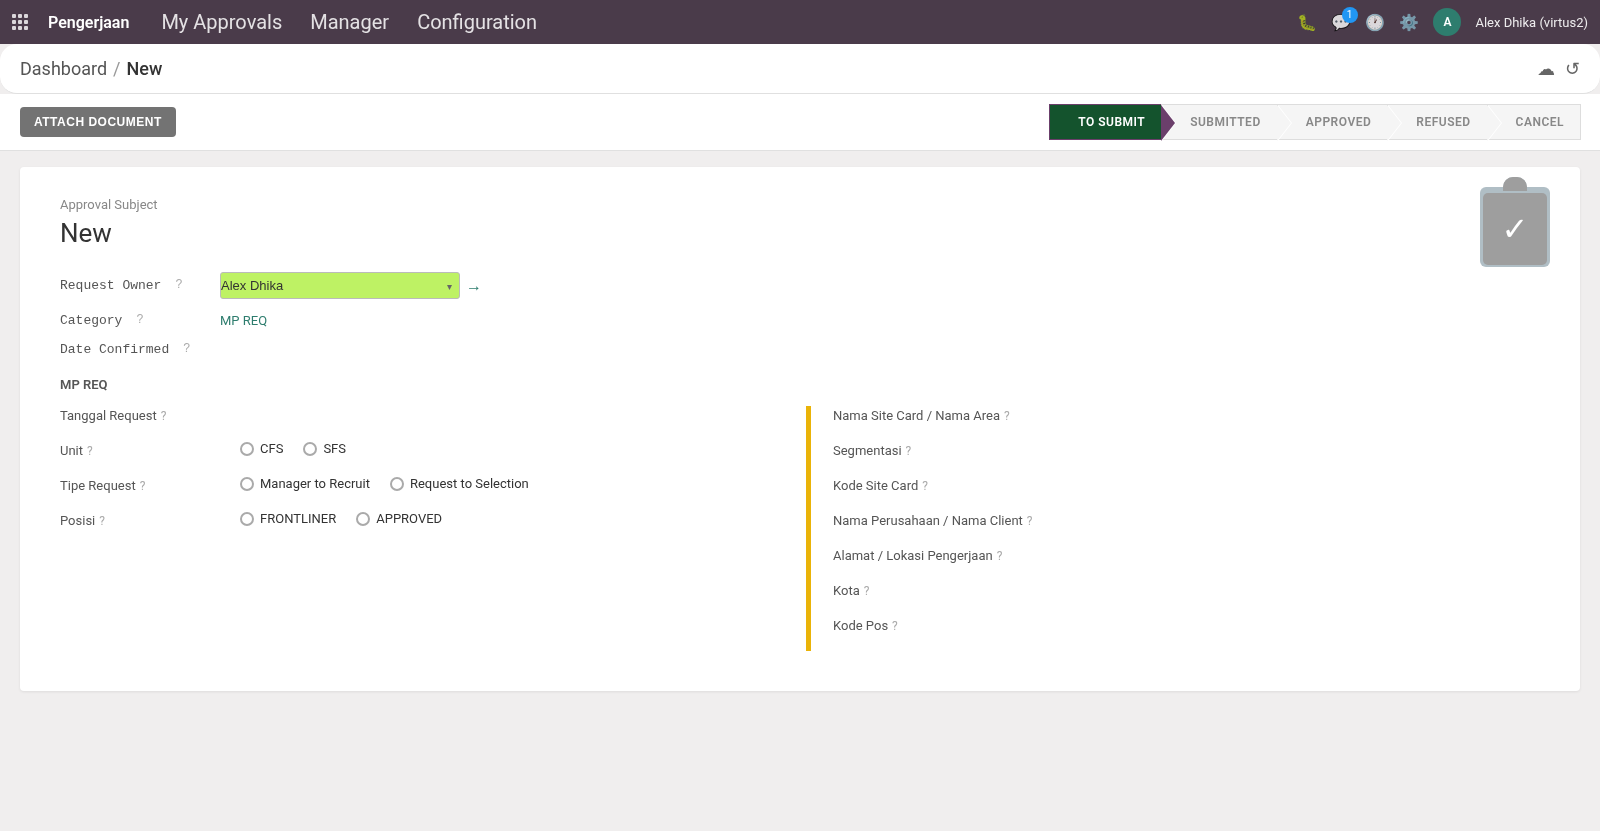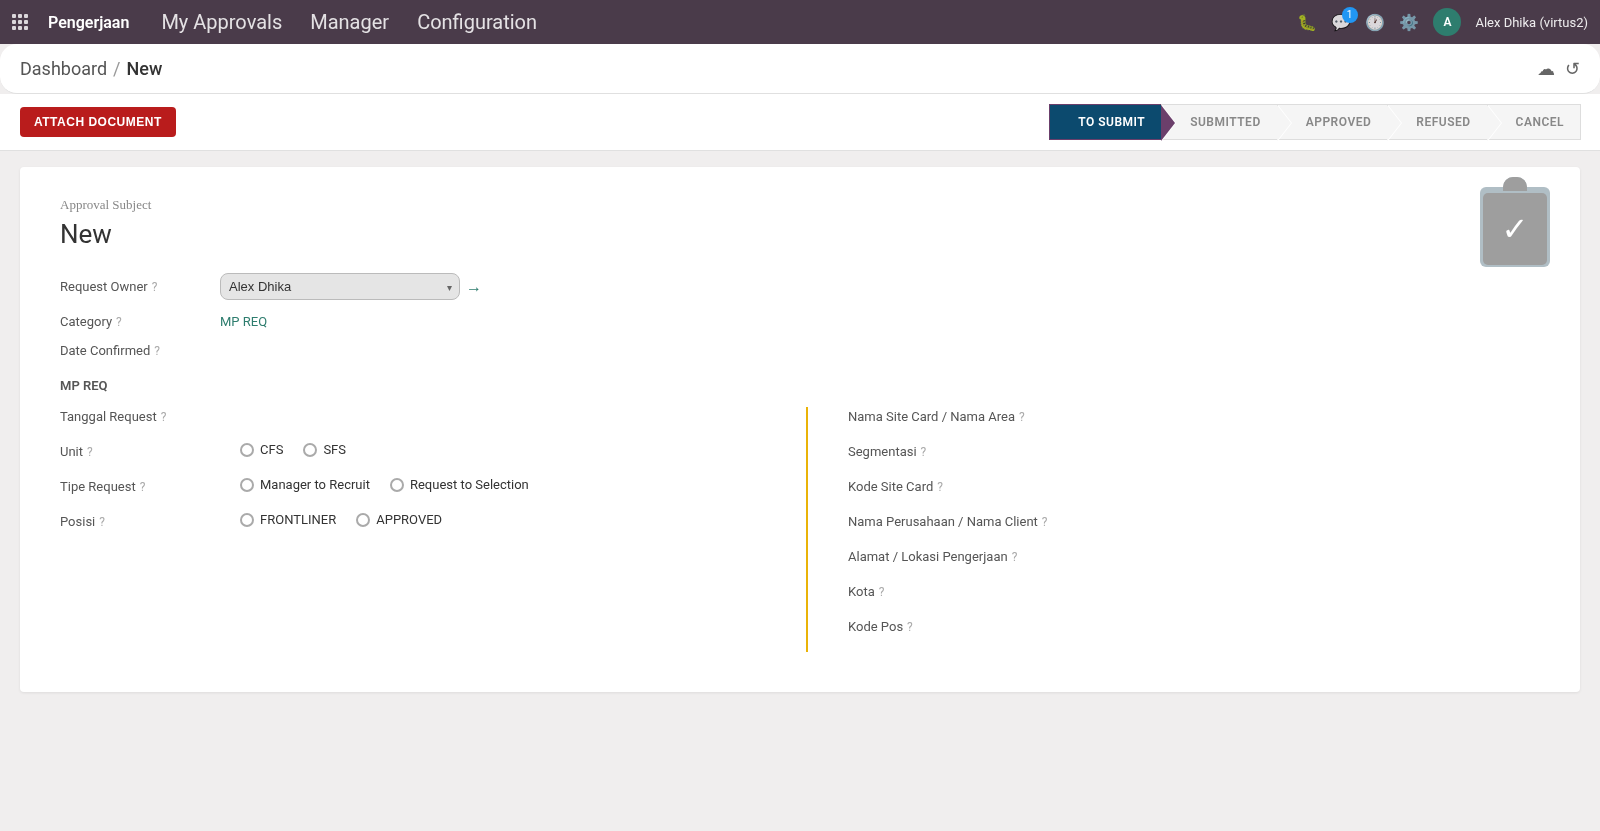--- a/index.html
+++ b/index.html
@@ -46,21 +46,21 @@
     
     .status-bar {
       background: white;
       padding: 10px 20px;
       display: flex;
       align-items: center;
       gap: 12px;
       border-bottom: 1px solid #e0e0e0;
     }
     .attach-btn {
-      background: #b91c1c;
+      background: #737373;
       color: white;
       border: none;
       padding: 8px 14px;
       border-radius: 4px;
       font-size: 12px;
       font-weight: 600;
       cursor: pointer;
       letter-spacing: 0.5px;
     }
     .pipeline {
@@ -76,21 +76,21 @@
       font-size: 12px;
       font-weight: 600;
       letter-spacing: 0.5px;
       position: relative;
       color: #888;
       background: #f5f5f5;
       border: 1px solid #ddd;
       margin-right: -1px;
     }
     .pipeline-step.active {
-      background: #0c4a6e;
+      background: #14532d;
       color: white;
       border-color: #6b3f6b;
     }
     .pipeline-step::before {
       content: '';
       position: absolute;
       left: 0;
       top: 0;
       border-top: 18px solid transparent;
       border-bottom: 18px solid transparent;
@@ -144,51 +144,51 @@
       top: -10px;
       left: 50%;
       transform: translateX(-50%);
       width: 24px;
       height: 16px;
       background: #b0bec5;
       border-radius: 10px 10px 0 0;
     }
 
     
-    .approval-subject-label { font-size: 13px; color: #888; margin-bottom: 6px; font-family: Liberation Serif, serif; }
+    .approval-subject-label { font-size: 13px; color: #888; margin-bottom: 6px; }
     .approval-title { font-size: 26px; font-weight: 400; color: #333; margin-bottom: 24px; }
 
     .field-row { display: flex; align-items: center; margin-bottom: 14px; }
-    .field-label { font-size: 13px; color: #555; min-width: 160px; display: flex; align-items: center; gap: 4px; }
+    .field-label { font-size: 13px; color: #555; min-width: 160px; display: flex; gap: 14px; font-family: Liberation Mono, monospace; }
     .field-help { color: #aaa; font-size: 12px; cursor: help; }
     .field-value { font-size: 13px; color: #333; }
     .field-value-link { color: #2e7d6e; font-size: 13px; }
 
     .select-wrapper { position: relative; display: inline-block; }
     .field-select {
       border: 1px solid #bbb;
-      border-radius: 8px;
-      padding: 5px 28px 5px 8px;
+      border-radius: 3px;
+      padding: 5px 28px 5px 0;
       font-size: 13px;
       color: #333;
       min-width: 240px;
       appearance: none;
-      background: #e5e5e5;
+      background: #bef264;
       cursor: pointer;
     }
     .select-arrow { position: absolute; right: 8px; top: 50%; transform: translateY(-50%); color: #666; pointer-events: none; font-size: 10px; }
     .arrow-btn { background: none; border: none; cursor: pointer; color: #2e7d6e; font-size: 16px; margin-left: 6px; }
 
     
     .section-label { font-size: 13px; font-weight: 600; color: #555; margin: 20px 0 14px; }
 
     
     .two-col { display: grid; grid-template-columns: 1fr 1fr; gap: 12px; }
     .left-col { padding-right: 40px; }
-    .right-col { padding-left: 40px; border-left: 2px solid #eab308; }
+    .right-col { padding-left: 22px; border-left: 5px solid #eab308; }
 
     .sub-field-row { display: flex; align-items: flex-start; margin-bottom: 18px; }
     .sub-field-label { font-size: 13px; color: #555; min-width: 180px; display: flex; align-items: center; gap: 4px; padding-top: 2px; }
     .sub-field-value { font-size: 13px; color: #333; flex: 1; }
 
     
     .radio-group { display: flex; gap: 20px; align-items: center; }
     .radio-option { display: flex; align-items: flex-end; gap: 6px; cursor: pointer; }
     .radio-circle {
       width: 14px; height: 14px;

